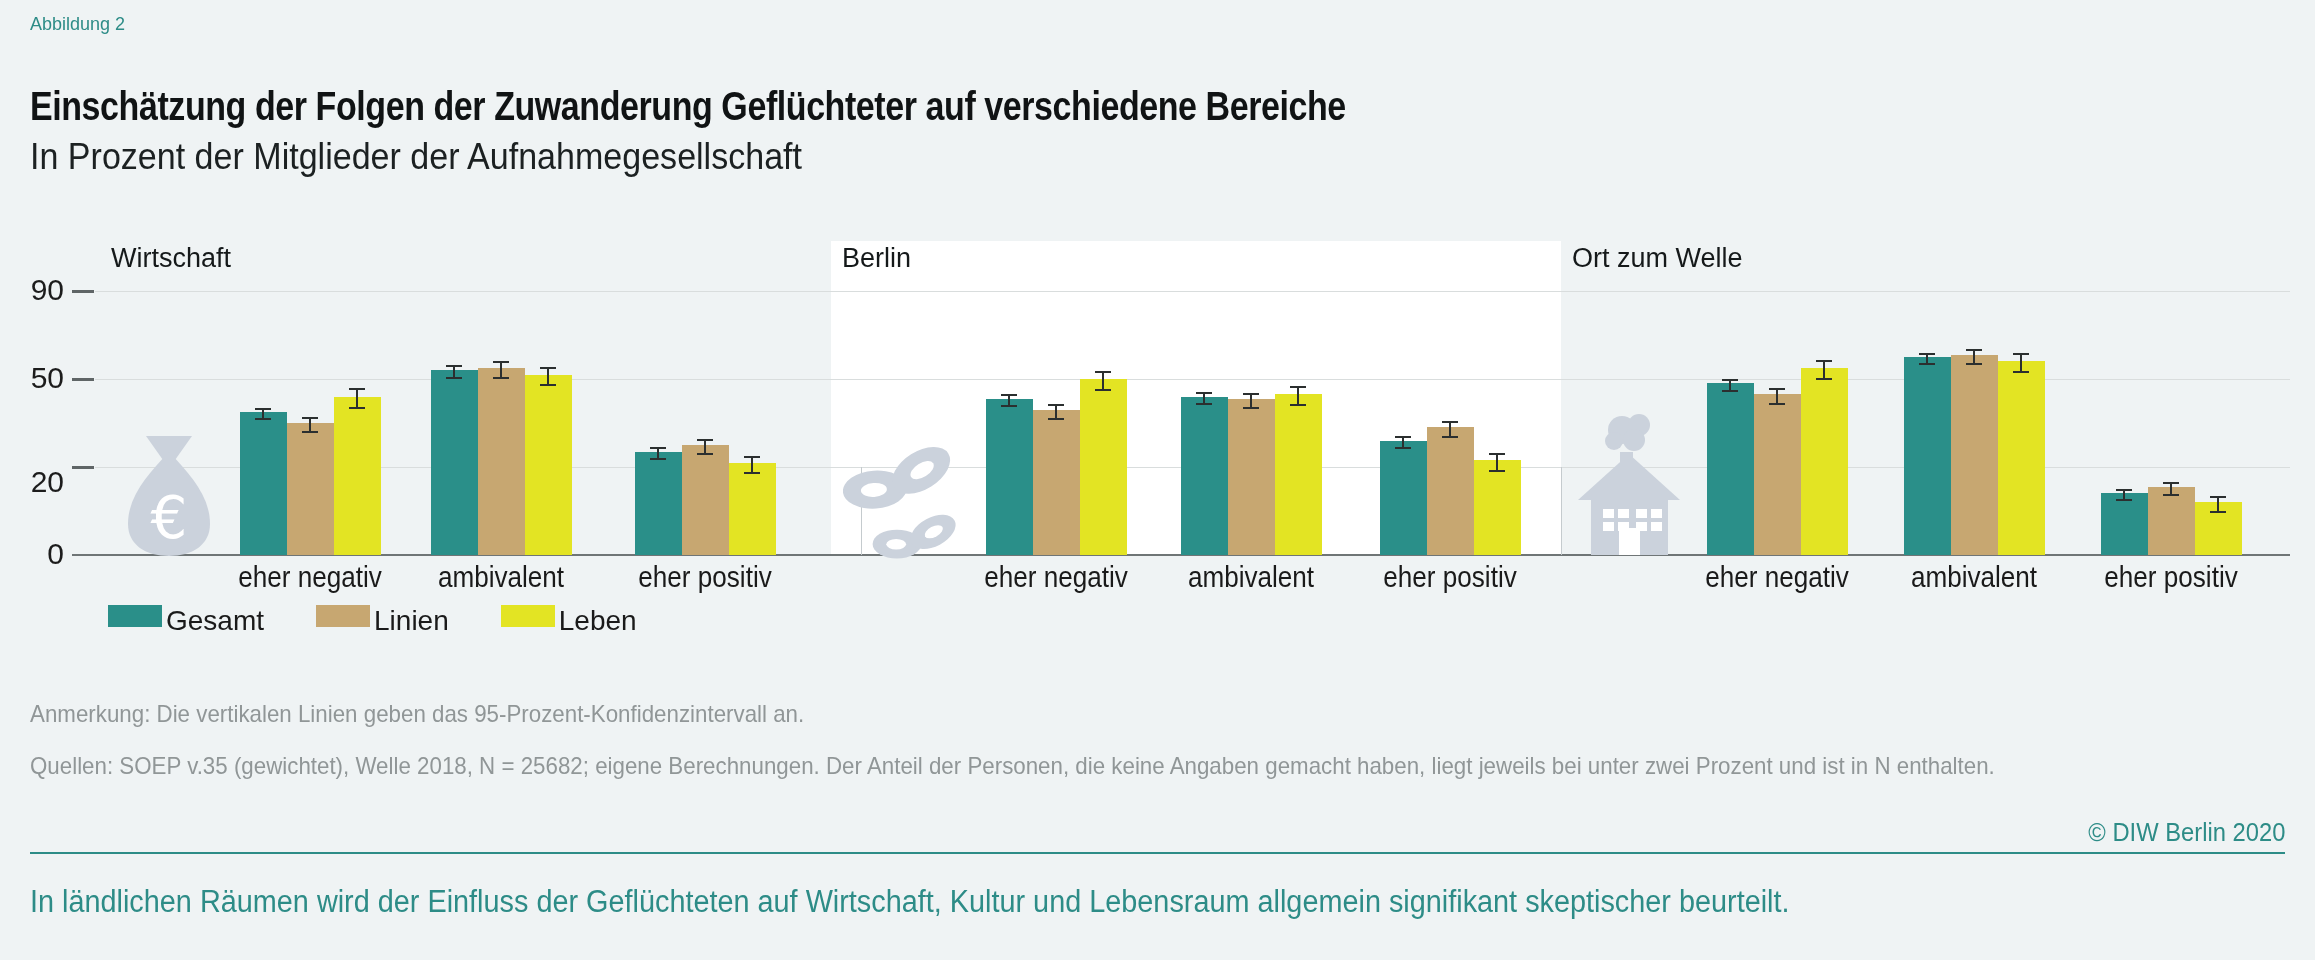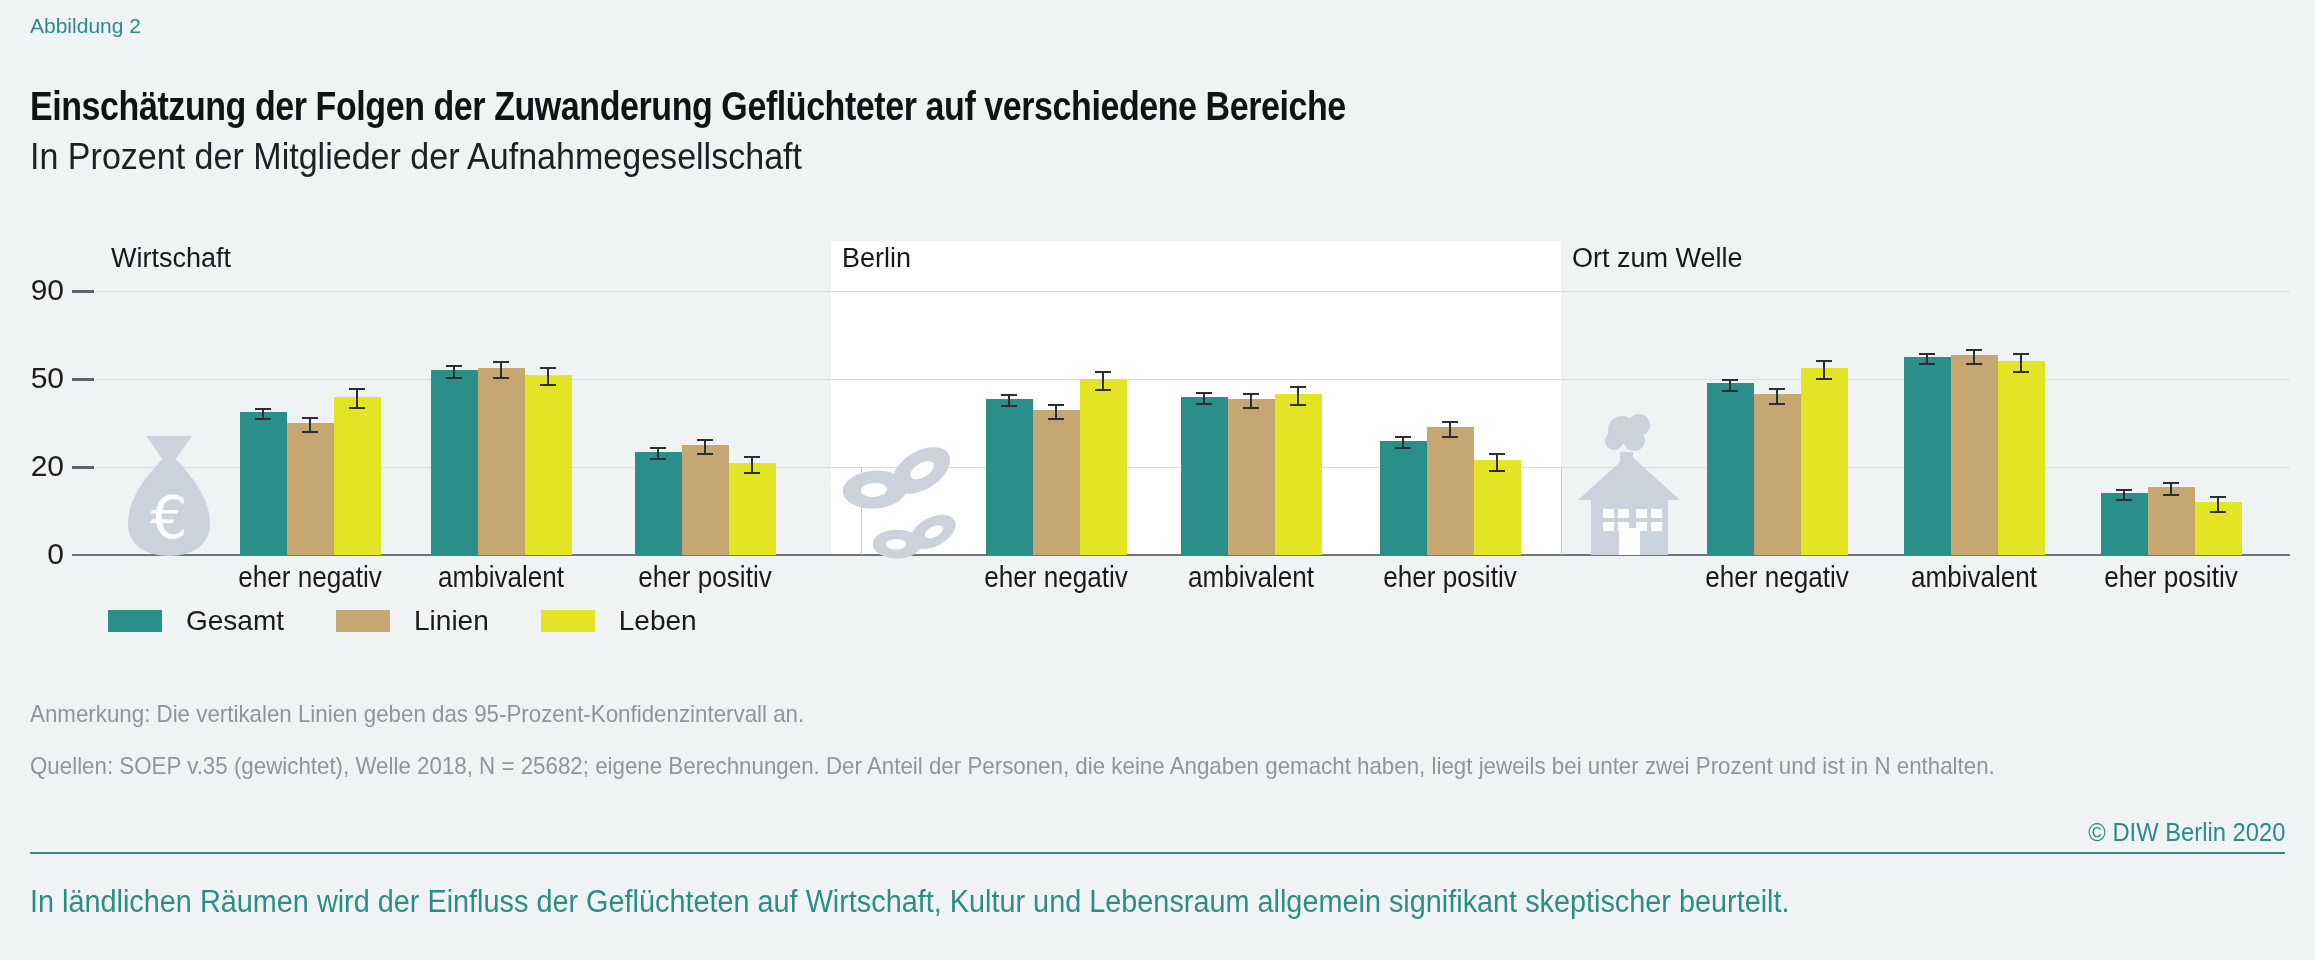--- a/index.html
+++ b/index.html
@@ -3,40 +3,40 @@
 <meta charset="utf-8">
 <style>
   html,body{margin:0;padding:0;}
   body{
     width:2315px;height:960px;overflow:hidden;
     background:var(--color-background,#eff3f4);
     font-family:"Liberation Sans","DejaVu Sans",sans-serif;
     color:#15191a;position:relative;
   }
   .abs{position:absolute;}
-  .figure-label{left:30px;top:14px;font-size:21px;color:var(--color-accent_text);}
+  .figure-label{left:30px;top:14px;font-size:18px;color:var(--color-accent_text);}
   .title{left:30px;top:84px;font-size:40px;font-weight:bold;color:#101314;
          transform:scaleX(.85);transform-origin:left center;white-space:nowrap;letter-spacing:-.5px;}
   .subtitle{left:30px;top:136px;font-size:37px;color:#1c2122;
          transform:scaleX(.92);transform-origin:left center;white-space:nowrap;}
   #plot{left:0;top:0;width:2315px;height:960px;}
   .panel-highlight{background:var(--color-panel_highlight);top:241px;height:314px;}
   .gridline{height:1px;background:var(--color-grid);}
   .baseline{height:2px;background:var(--color-axis);}
   .ytick-label{width:64px;text-align:right;font-size:30px;color:#1c1c1c;}
   .ytick-dash{width:22px;height:3px;background:#5f6566;}
   .panel-title{font-size:27px;color:#15191a;white-space:nowrap;}
   .bar{bottom:405px;}
   .errbar{border-top:2px solid #2b2f2f;border-bottom:2px solid #2b2f2f;}
   .errline{width:2px;height:100%;margin:0 auto;background:#2b2f2f;}
   .xtick-label{width:300px;text-align:center;font-size:29px;color:#1a1a1a;white-space:nowrap;
          transform:scaleX(.9);transform-origin:center;}
   .panel-divider{width:1px;background:#c5cbce;top:467px;height:88px;}
   .legend{left:108px;top:605px;display:flex;align-items:center;gap:52px;}
-  .legend-item{display:flex;align-items:center;gap:24px;}
+  .legend-item{display:flex;align-items:flex-start;gap:4px;}
   .legend-swatch{width:54px;height:22px;}
   .legend-label{font-size:28px;color:#1a1a1a;}
   .note{left:30px;font-size:24px;color:var(--color-note_text);white-space:nowrap;
         transform:scaleX(.93);transform-origin:left center;}
   .note-anmerkung{top:700px;}
   .note-quellen{top:752px;}
   .copyright{right:30px;top:818px;font-size:25px;color:var(--color-accent_text);
         transform:scaleX(.95);transform-origin:right center;}
   .rule{left:30px;top:852px;width:2255px;height:2px;background:var(--color-accent_text);}
   .caption{left:30px;top:884px;font-size:31px;color:var(--color-accent_text);white-space:nowrap;
@@ -50,21 +50,21 @@
 
 <div class="abs figure-label">Abbildung 2</div>
 <div class="abs title">Einschätzung der Folgen der Zuwanderung Geflüchteter auf verschiedene Bereiche</div>
 <div class="abs subtitle">In Prozent der Mitglieder der Aufnahmegesellschaft</div>
 
 <div id="plot" class="abs">
     <div class="abs panel-highlight" style="left: 831px; width: 730px;"></div>
     <div class="abs ytick-label" style="left: 0px; top: 537px;">0</div>
     <div class="abs gridline" style="left: 95px; top: 467px; width: 2195px;"></div>
     <div class="abs ytick-dash" style="left: 72px; top: 466px;"></div>
-    <div class="abs ytick-label" style="left: 0px; top: 449px; text-align: right;">20</div>
+    <div class="abs ytick-label" style="left: 0px; top: 465px; text-align: right;">20</div>
     <div class="abs gridline" style="left: 95px; top: 379px; width: 2195px;"></div>
     <div class="abs ytick-dash" style="left: 72px; top: 378px;"></div>
     <div class="abs ytick-label" style="left: 0px; top: 361px;">50</div>
     <div class="abs gridline" style="left: 95px; top: 291px; width: 2195px;"></div>
     <div class="abs ytick-dash" style="left: 72px; top: 290px;"></div>
     <div class="abs ytick-label" style="left: 0px; top: 273px;">90</div>
     <div class="abs baseline" style="left: 72px; top: 554px; width: 2218px;"></div>
     <div class="abs panel-divider" style="left: 861px;"></div>
     <div class="abs panel-divider" style="left: 1561px;"></div>
     <div class="abs panel-title" style="left: 111px; top: 243px;">Wirtschaft</div>

